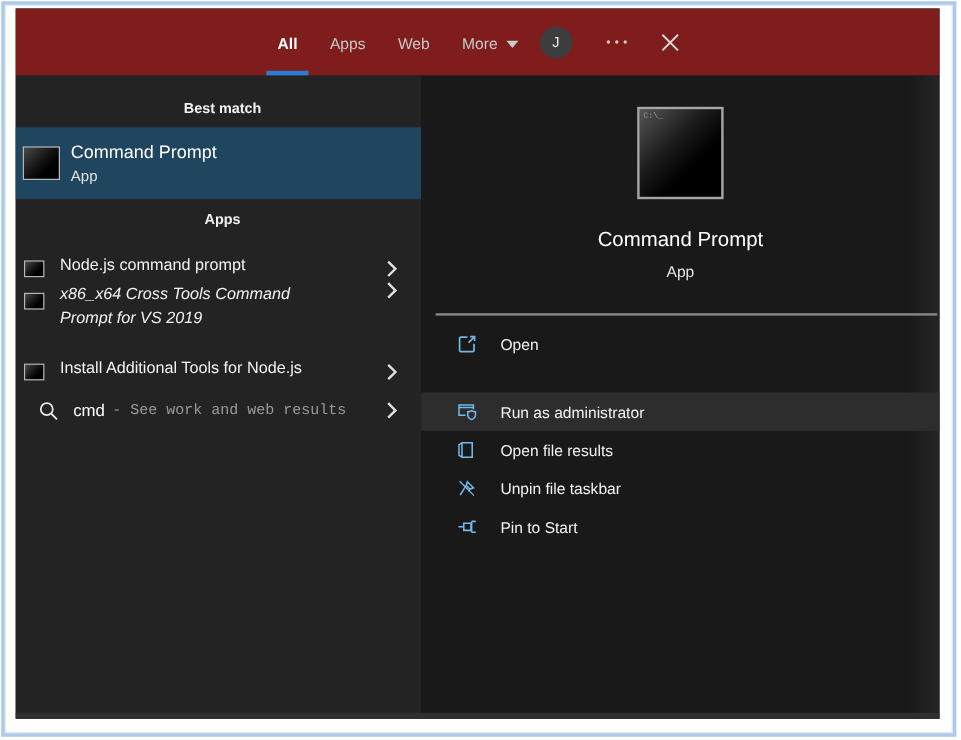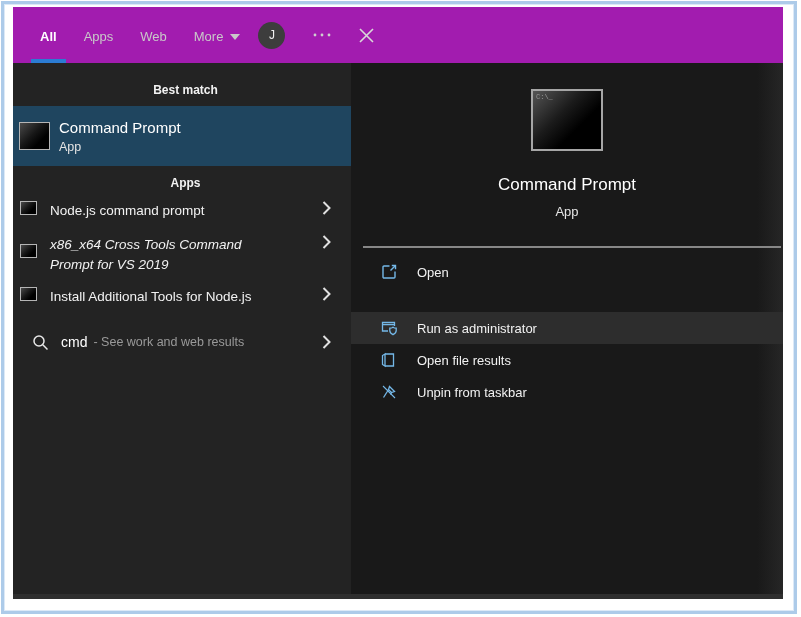--- a/index.html
+++ b/index.html
@@ -2,21 +2,21 @@
 <html><head>
 <meta charset="utf-8">
 <style>
   html,body{margin:0;padding:0;background:#ffffff;font-family:"Liberation Sans","DejaVu Sans",sans-serif;-webkit-font-smoothing:antialiased;}
   .stage{position:relative;width:801px;height:617px;background:#ffffff;overflow:hidden;}
   .frame{position:absolute;left:1px;top:1px;right:4px;bottom:3px;border:3px solid #adcbe9;box-shadow:0 0 0 1px #dce9f7 inset;}
   .window{position:absolute;left:13px;top:7px;width:770px;height:592px;background:#1a1a1a;overflow:hidden;}
   .window::after{content:'';position:absolute;left:0;right:0;bottom:0;height:5px;background:#2f2f2f;}
 
   
-  .topbar{height:56px;background:#a21caf;display:flex;align-items:stretch;justify-content:flex-start;}
+  .topbar{height:56px;background:#7f1d1d;display:flex;align-items:stretch;justify-content:center;}
   .tabs{display:flex;align-items:stretch;padding-left:18px;}
   .tab{display:flex;align-items:center;gap:7px;padding:6px 9px 0 9px;margin-right:9px;color:#c9c9c9;font-size:13px;cursor:pointer;border-bottom:4px solid transparent;}
   .tab.active{color:#ffffff;font-weight:bold;border-bottom-color:#2b7cd3;}
   .caret{display:inline-block;width:0;height:0;border-left:5px solid transparent;border-right:5px solid transparent;border-top:6px solid #c9c9c9;margin-top:2px;}
   .topbar-right{display:flex;align-items:center;gap:28px;padding-right:26px;}
   .avatar{width:27px;height:27px;border-radius:50%;background:#3d3d3d;color:#f0f0f0;font-size:12px;display:flex;align-items:center;justify-content:center;cursor:pointer;}
   .iconbtn{display:flex;align-items:center;justify-content:center;cursor:pointer;}
 
   
   .content{display:flex;height:536px;}
@@ -27,33 +27,33 @@
 
   
   .best-row{height:60px;background:#1f455f;display:flex;align-items:center;padding-left:6px;cursor:pointer;}
   .cmdicon{background:linear-gradient(135deg,#4a4a4a 0%,#161616 45%,#000 70%);border:1px solid #b5b5b5;box-sizing:border-box;flex:none;}
   .cmdicon.lg{width:31px;height:28px;margin-right:9px;}
   .cmdicon.sm{width:17px;height:14px;margin-right:13px;}
   .bm-title{color:#ffffff;font-size:15px;}
   .bm-sub{color:#e4e4e4;font-size:12.5px;margin-top:4px;}
 
   
-  .app-row{display:flex;align-items:flex-start;min-height:30px;padding:2px 0 2px 7px;cursor:pointer;color:#f2f2f2;font-size:13.5px;}
+  .app-row{display:flex;align-items:flex-end;min-height:30px;padding:2px 0 2px 7px;cursor:pointer;color:#f2f2f2;font-size:13.5px;}
   .app-row.two-line{align-items:flex-start;min-height:48px;font-style:italic;}
   .app-label{max-width:235px;line-height:1.45;}
   .chev{margin-left:auto;margin-right:20px;flex:none;}
 
   
   .search-row{display:flex;align-items:center;min-height:34px;padding-left:19px;margin-top:6px;cursor:pointer;}
   .search-row .glyph{margin-right:12px;display:flex;}
   .q{color:#ffffff;font-size:14px;}
-  .hint{color:#9a9a9a;font-size:12.5px;margin-left:6px;}
-
-  
-  .bigicon{width:72px;height:62px;margin:0 auto;background:linear-gradient(135deg,#555 0%,#1b1b1b 40%,#000 65%);border:2px solid #a6a6a6;box-sizing:border-box;position:relative;}
+  .hint{color:#9a9a9a;font-size:12.5px;margin-left:6px;font-family:Liberation Mono, monospace;}
+
+  
+  .bigicon{width:72px;height:77px;margin:0 auto;background:linear-gradient(135deg,#555 0%,#1b1b1b 40%,#000 65%);border:2px solid #a6a6a6;box-sizing:border-box;position:relative;}
   .bigicon .prompt{position:absolute;top:2px;left:3px;color:#9a9a9a;font-size:7px;font-family:"Liberation Mono","DejaVu Sans Mono",monospace;}
   .pv-title{text-align:center;color:#ffffff;font-size:17px;margin-top:24px;}
   .pv-sub{text-align:center;color:#e6e6e6;font-size:13px;margin-top:9px;}
   .divider{height:2px;background:#878787;margin:27px 2px 8px 12px;}
   .action-row{display:flex;align-items:center;height:32px;padding-left:30px;color:#f2f2f2;font-size:13px;cursor:pointer;}
   .action-row.highlighted{background:#2d2d2d;margin-top:24px;}
   .action-row .aicon{width:17px;display:flex;margin-right:19px;flex:none;}
   svg{display:block;}
 </style>
 </head>
@@ -203,20 +203,31 @@
 
         <div class="action-row">
           <span class="aicon">
             <svg width="16" height="16" viewBox="0 0 16 16" fill="none" stroke="#74b8e8" stroke-width="1.3">
               <path d="M8.5 2.5 L13.5 7.5 L10.5 8.5 L7.5 5.5 Z"></path>
               <path d="M6 8 L2.5 13.5"></path>
               <path d="M7.5 5.5 L6 8 M10.5 8.5 L9.5 10.5"></path>
               <path d="M2 2 L14 14" stroke-width="1.1"></path>
             </svg>
           </span>
-          <span>Unpin from taskbar</span>
-        </div>
-
+          <span>Unpin file taskbar</span>
+        </div>
+
+        <div class="action-row">
+          <span class="aicon">
+            <svg width="17" height="14" viewBox="0 0 17 14" fill="none" stroke="#74b8e8" stroke-width="1.3">
+              <path d="M1 7 H5"></path>
+              <path d="M5.5 4 H11.5 V10 H5.5 Z"></path>
+              <path d="M12 2.5 V11.5"></path>
+              <path d="M12 2.5 H15.5 M12 11.5 H15.5"></path>
+            </svg>
+          </span>
+          <span>Pin to Start</span>
+        </div>
 
       </div>
     </div>
   </div>
 </div>
 
 </body></html>

